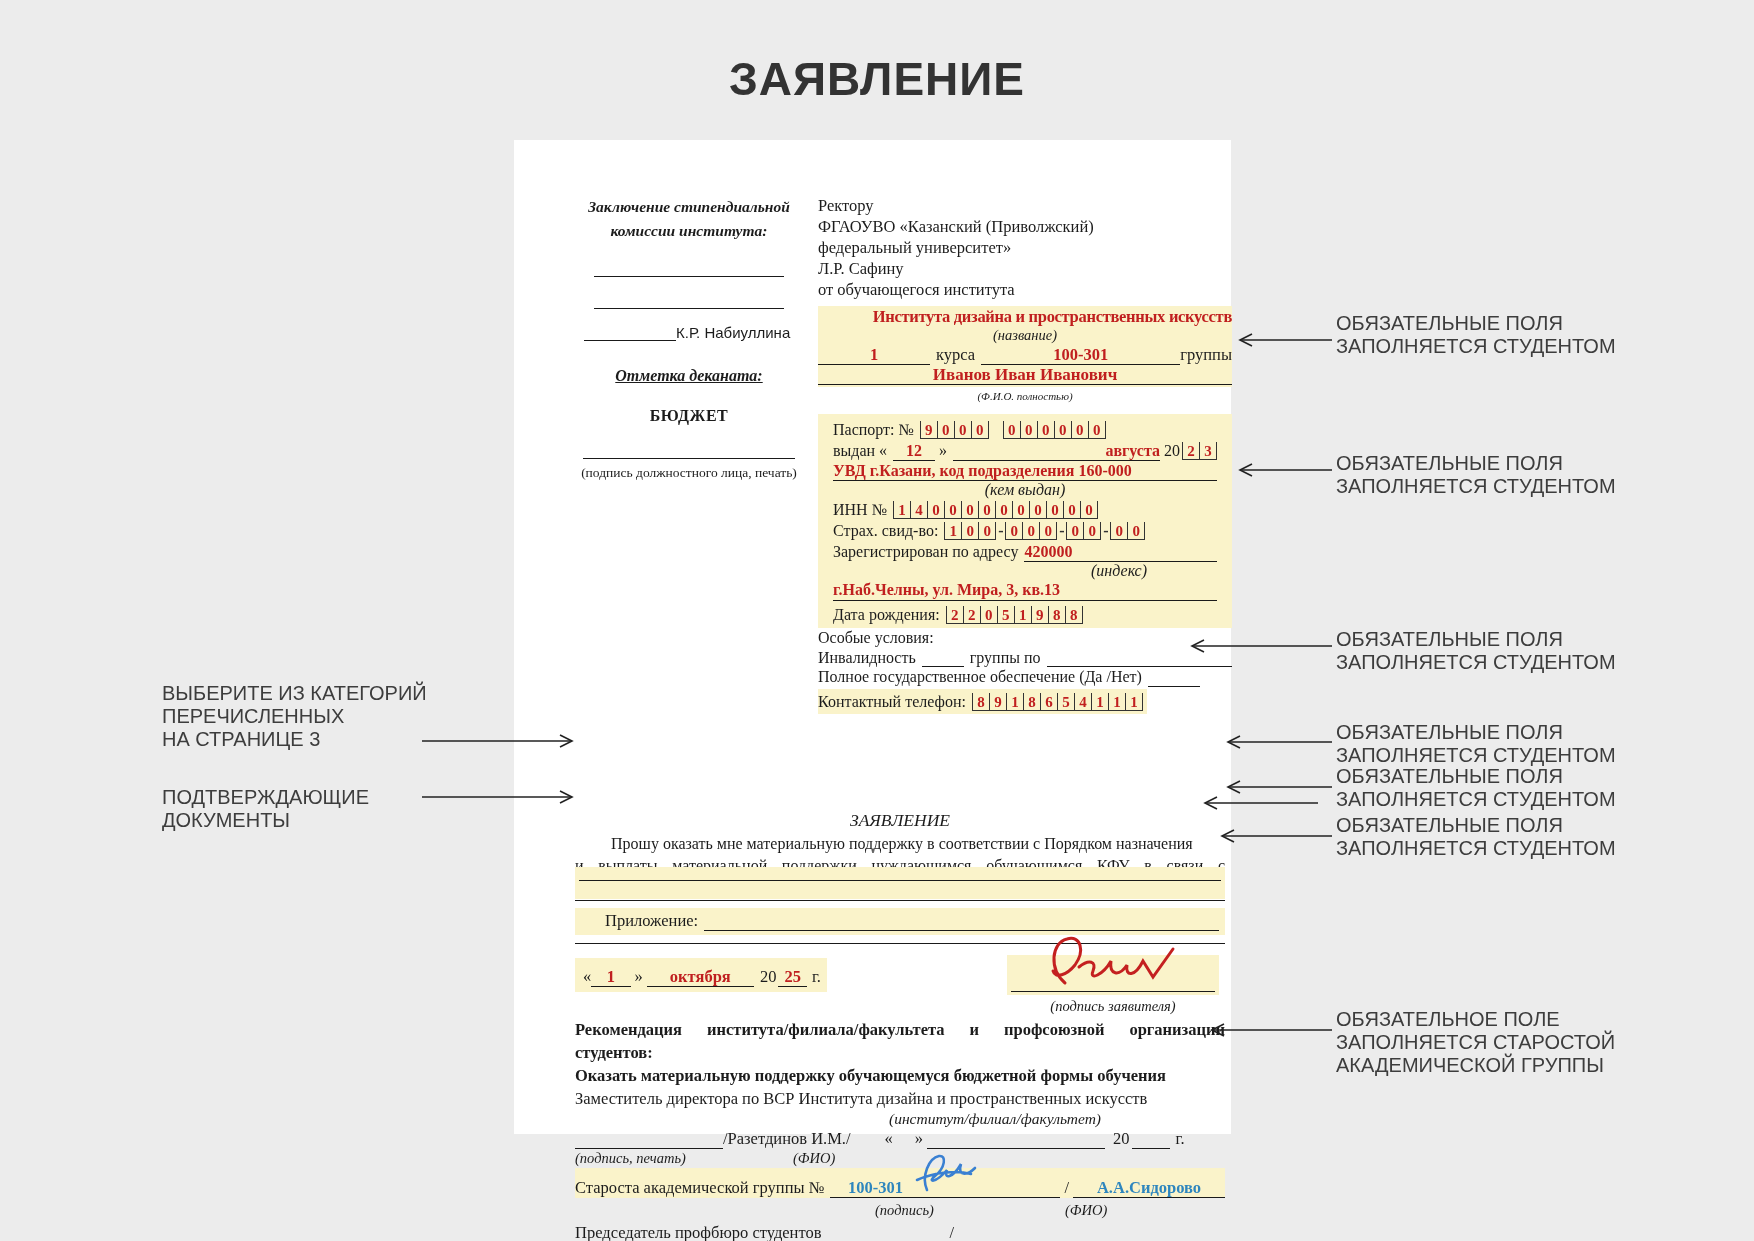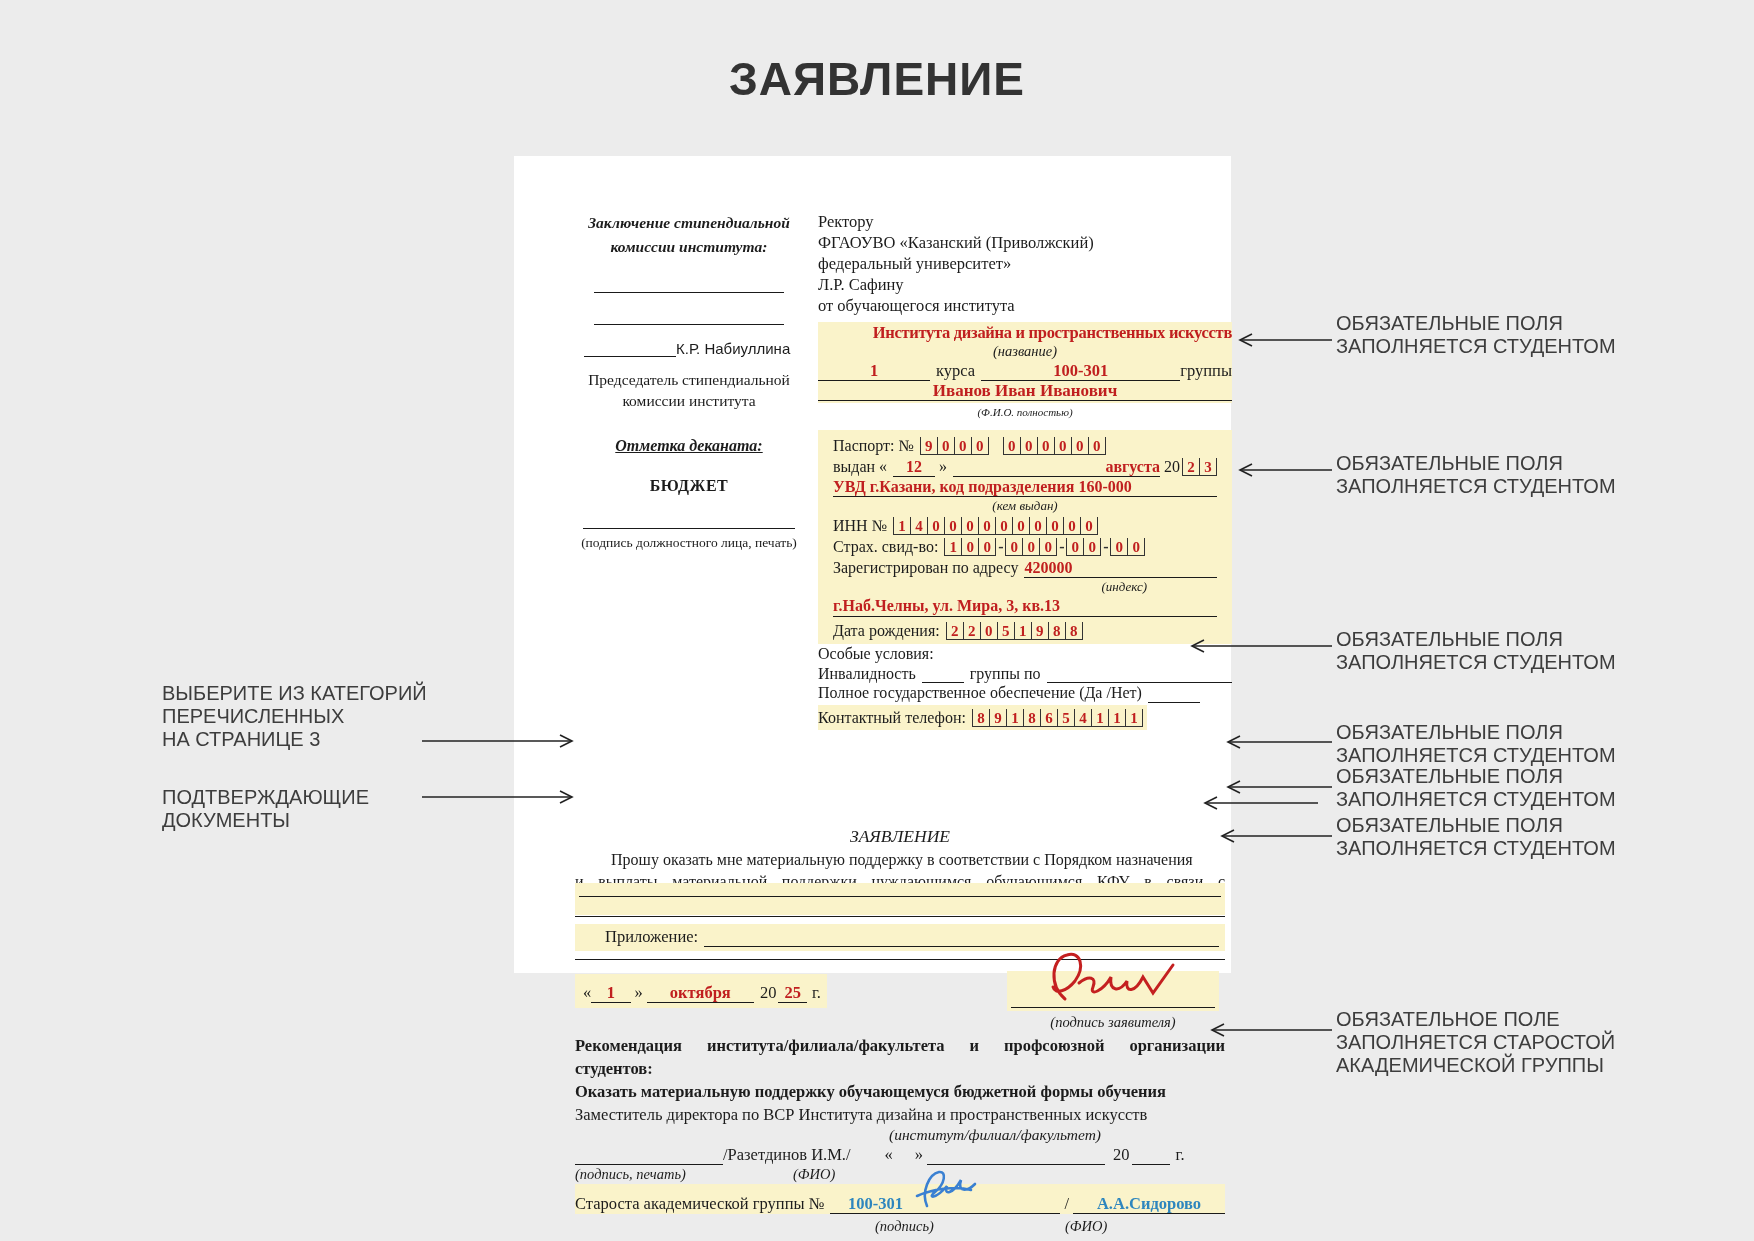--- a/index.html
+++ b/index.html
@@ -24,23 +24,22 @@
   
   #page-title{
     position:absolute;top:52px;left:0;width:1754px;
     text-align:center;
     font-family:"Liberation Sans",sans-serif;
     font-weight:bold;font-size:46px;letter-spacing:1px;color:#333;
   }
 
   
   #doc{
-    position:absolute;left:514px;top:140px;width:717px;height:817px;
+    position:absolute;left:514px;top:140px;width:717px;height:994px;
     background:#ffffff;
-    margin-top:16px;
   }
 
   
   #concl{position:absolute;left:60px;top:55px;width:230px;text-align:center;font-size:15.5px;}
   #concl .t{font-weight:bold;font-style:italic;line-height:24px;}
   #concl .b{font-weight:bold;line-height:22px;margin-top:6px;}
   .uline{display:inline-block;border-bottom:1.4px solid var(--line);height:18px;vertical-align:bottom;}
   #concl .name-row{margin-top:14px;font-family:"Liberation Sans",sans-serif;font-size:15px;text-align:left;padding-left:10px;}
   #concl .chair{margin-top:12px;line-height:21px;}
   #concl .dean{margin-top:26px;font-weight:bold;font-style:italic;font-size:16px;text-decoration:underline;}
@@ -69,21 +68,21 @@
   .dline{display:flex;align-items:flex-end;height:20px;margin-bottom:1px;}
   .dgrp{display:inline-flex;border-right:1.4px solid #333;height:18px;}
   .dcell{display:inline-block;width:17px;height:18px;line-height:18px;text-align:center;
          border-left:1.4px solid #333;border-bottom:1.4px solid #333;
          color:var(--red);font-weight:bold;font-size:15px;}
   .dgap{display:inline-block;width:14px;}
   .dsep{display:inline-block;width:9px;height:18px;line-height:18px;text-align:center;color:#333;font-weight:bold;}
   .lbl{margin-right:6px;white-space:nowrap;}
   .full-ul{border-bottom:1.4px solid var(--line);}
   #pass-block .issuer{font-size:16px;line-height:19px;}
-  #pass-block .hint{font-size:13px;line-height:18px;}
+  #pass-block .hint{font-size:16px;line-height:18px;}
   #extra{font-size:16px;}
   #extra div{line-height:19.5px;}
   #phone-row{margin-top:2px;padding:3px 4px 3px 0;display:inline-flex;align-items:flex-start;}
 
   
   #center{position:absolute;left:61px;top:670px;width:650px;}
   #center .row{position:absolute;left:0;width:650px;}
   .st-title{font-style:italic;font-size:17.5px;text-align:center;}
   .para{font-size:16px;white-space:nowrap;}
   .para2{font-size:16px;text-align:justify;text-align-last:justify;}
@@ -107,24 +106,20 @@
 <div id="page-title">ЗАЯВЛЕНИЕ</div>
 
 <div id="doc">
 
   <div id="concl">
     <div class="t">Заключение стипендиальной</div>
     <div class="t">комиссии института:</div>
     <div style="margin-top:16px"><span class="uline" style="width:190px"></span></div>
     <div style="margin-top:14px"><span class="uline" style="width:190px"></span></div>
     <div class="name-row"><span class="uline" style="width:92px"></span><span>К.Р. Набиуллина</span></div>
-    <div class="chair">
-      <div>Председатель стипендиальной</div>
-      <div>комиссии института</div>
-    </div>
     <div class="dean">Отметка деканата:</div>
     <div class="budget">БЮДЖЕТ</div>
     <div style="margin-top:16px"><span class="uline" style="width:212px"></span></div>
     <div class="sig-hint">(подпись должностного лица, печать)</div>
   </div>
 
   <div id="rcol">
     <div class="addr">
       <div>Ректору</div>
       <div>ФГАОУВО «Казанский (Приволжский)</div>

